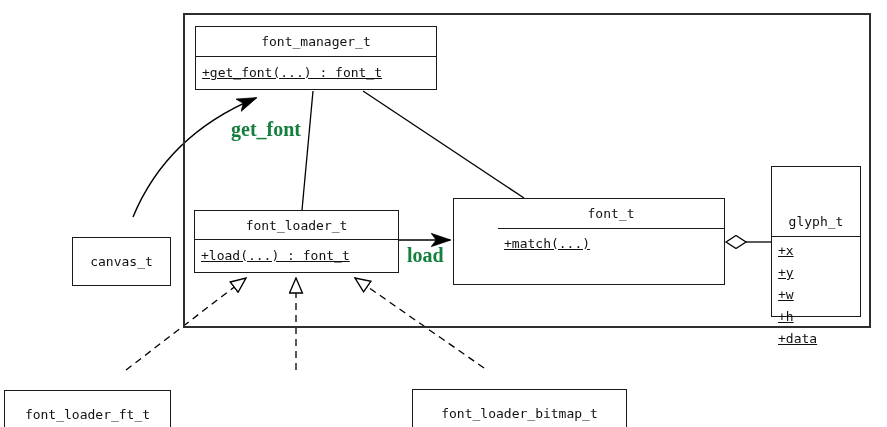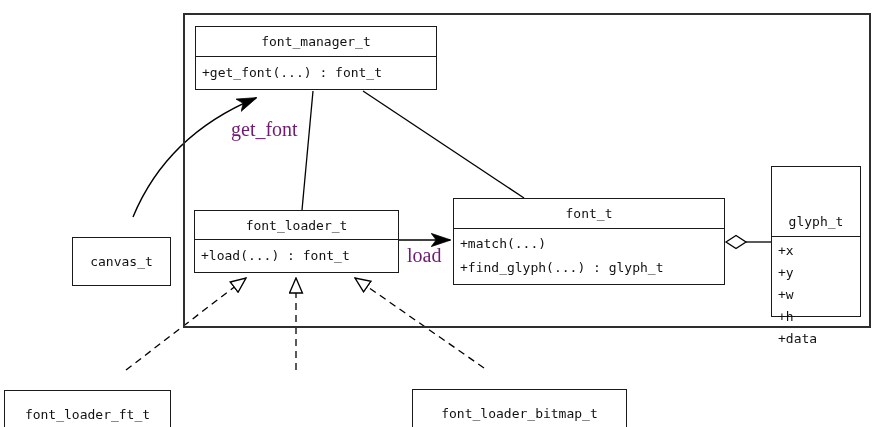--- a/index.html
+++ b/index.html
@@ -6,33 +6,33 @@
   #stage{position:relative;width:887px;height:427px;background:#ffffff;overflow:hidden;
          font-family:"DejaVu Sans Mono",monospace;}
   #edges{position:absolute;left:0;top:0;width:887px;height:427px;}
   .container-frame{position:absolute;left:183px;top:13px;width:688px;height:315px;
          border:2px solid #2e2e2e;box-sizing:border-box;background:transparent;}
   .uml-box{position:absolute;background:#ffffff;border:1.6px solid #1a1a1a;
          box-sizing:border-box;color:#111;font-size:13px;}
   .uml-title{display:flex;align-items:center;justify-content:center;
          border-bottom:1.6px solid #1a1a1a;box-sizing:border-box;white-space:pre;}
   .uml-members{padding:3px 0 0 6px;}
-  .uml-member{line-height:24px;white-space:pre;}
+  .uml-member{line-height:24px;white-space:pre;text-decoration:underline;}
   .uml-simple{display:flex;align-items:center;justify-content:center;white-space:pre;margin-top:20px;}
   .edge-label{position:absolute;font-family:"Liberation Serif",serif;font-size:20px;
-         color:#701a75;line-height:22px;white-space:pre;}
+         color:#15803d;line-height:22px;white-space:pre;font-weight:bold;}
   
   #box-font-manager{left:195px;top:26px;width:242px;height:64px;}
   #box-font-manager .uml-title{height:30px;}
   #box-font-manager .uml-member{line-height:26px;}
   #box-canvas{left:72px;top:217px;width:99px;height:49px;}
   #box-font-loader{left:194px;top:210px;width:205px;height:63px;}
   #box-font-loader .uml-title{height:29px;}
   #box-font-loader .uml-member{line-height:26px;}
-  #box-font{left:453px;top:198px;width:272px;height:87px;}
+  #box-font{left:453px;top:198px;width:272px;height:87px;padding-left:44px;}
   #box-font .uml-title{height:30px;}
   #box-glyph{left:771px;top:166px;width:90px;height:151px;}
   #box-glyph .uml-title{height:30px;margin-top:40px;}
   #box-glyph .uml-member{line-height:22px;}
   #box-loader-ft{left:4px;top:370px;width:167px;height:48px;}
   #box-loader-stb{left:203px;top:370px;width:190px;height:48px;}
   #box-loader-bitmap{left:412px;top:369px;width:215px;height:48px;}
   #label-get-font{left:231px;top:118px;}
   #label-load{left:407px;top:244px;}
 </style>
@@ -84,21 +84,20 @@
     <div class="uml-title">font_loader_t</div>
     <div class="uml-members">
       <div class="uml-member">+load(...) : font_t</div>
     </div>
   </div>
 
   <div class="uml-box" id="box-font">
     <div class="uml-title">font_t</div>
     <div class="uml-members">
       <div class="uml-member">+match(...)</div>
-      <div class="uml-member">+find_glyph(...) : glyph_t</div>
     </div>
   </div>
 
   <div class="uml-box" id="box-glyph">
     <div class="uml-title">glyph_t</div>
     <div class="uml-members">
       <div class="uml-member">+x</div>
       <div class="uml-member">+y</div>
       <div class="uml-member">+w</div>
       <div class="uml-member">+h</div>

